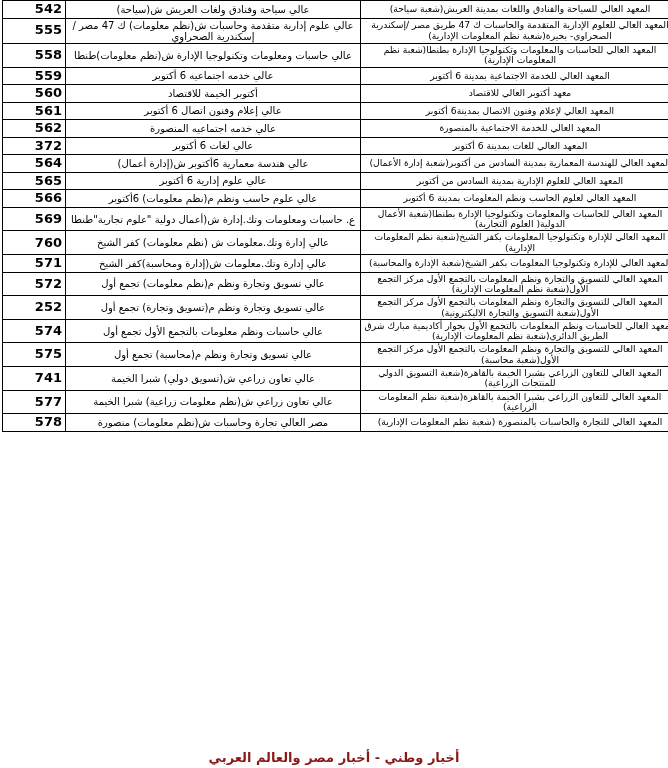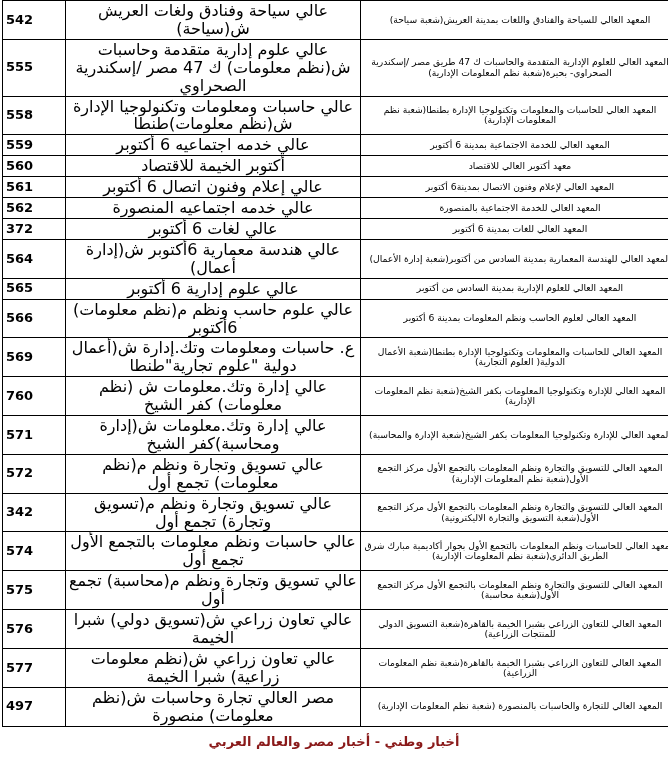--- a/index.html
+++ b/index.html
@@ -28,43 +28,43 @@
     direction: rtl;
   }
   table.grid td {
     border: 1px solid #000;
     padding: 1px 3px;
     vertical-align: middle;
     line-height: 1.12;
   }
   td.code {
     width: 56px;
-    text-align: left;
+    text-align: right;
     font-size: 13px;
     font-weight: bold;
     font-family: "DejaVu Sans", sans-serif;
     color: #000;
   }
   td.full {
     width: 312px;
     text-align: center;
     font-size: 9.2px;
     color: #000;
   }
   td.short {
     width: 288px;
     text-align: center;
-    font-size: 16px;
+    font-size: 10px;
     color: #000;
   }
   .footer {
     position: absolute;
     left: 0;
     right: 0;
-    bottom: 18px;
+    bottom: 2px;
     text-align: center;
     direction: rtl;
   }
   .footer-text {
     display: inline-block;
     font-size: 13px;
     font-weight: bold;
     color: #8a1a1a;
     font-family: "DejaVu Sans", sans-serif;
     letter-spacing: 0px;
@@ -147,46 +147,46 @@
         <td class="code">571</td>
       </tr>
       <tr>
         <td class="full">المعهد العالي للتسويق والتجارة ونظم المعلومات بالتجمع الأول مركز التجمع الأول(شعبة نظم المعلومات الإدارية)</td>
         <td class="short">عالي تسويق وتجارة ونظم م(نظم معلومات) تجمع أول</td>
         <td class="code">572</td>
       </tr>
       <tr>
         <td class="full">المعهد العالي للتسويق والتجارة ونظم المعلومات بالتجمع الأول مركز التجمع الأول(شعبة التسويق والتجارة الاليكترونية)</td>
         <td class="short">عالي تسويق وتجارة ونظم م(تسويق وتجارة) تجمع أول</td>
-        <td class="code">342</td>
+        <td class="code">252</td>
       </tr>
       <tr>
         <td class="full">المعهد العالي للحاسبات ونظم المعلومات بالتجمع الأول بجوار أكاديمية مبارك شرق الطريق الدائري(شعبة نظم المعلومات الإدارية)</td>
         <td class="short">عالي حاسبات ونظم معلومات بالتجمع الأول تجمع أول</td>
         <td class="code">574</td>
       </tr>
       <tr>
         <td class="full">المعهد العالي للتسويق والتجارة ونظم المعلومات بالتجمع الأول مركز التجمع الأول(شعبة محاسبة)</td>
         <td class="short">عالي تسويق وتجارة ونظم م(محاسبة) تجمع أول</td>
         <td class="code">575</td>
       </tr>
       <tr>
         <td class="full">المعهد العالي للتعاون الزراعي بشبرا الخيمة بالقاهرة(شعبة التسويق الدولي للمنتجات الزراعية)</td>
         <td class="short">عالي تعاون زراعي ش(تسويق دولي) شبرا الخيمة</td>
-        <td class="code">576</td>
+        <td class="code">741</td>
       </tr>
       <tr>
         <td class="full">المعهد العالي للتعاون الزراعي بشبرا الخيمة بالقاهرة(شعبة نظم المعلومات الزراعية)</td>
         <td class="short">عالي تعاون زراعي ش(نظم معلومات زراعية) شبرا الخيمة</td>
         <td class="code">577</td>
       </tr>
       <tr>
         <td class="full">المعهد العالي للتجارة والحاسبات بالمنصورة (شعبة نظم المعلومات الإدارية)</td>
         <td class="short">مصر العالي تجارة وحاسبات ش(نظم معلومات) منصورة</td>
-        <td class="code">497</td>
+        <td class="code">578</td>
       </tr>
     </tbody>
   </table>
 
   <div class="footer">
     <span class="footer-text">أخبار وطني - أخبار مصر والعالم العربي</span>
   </div>
 </div>
 
 </body></html>

